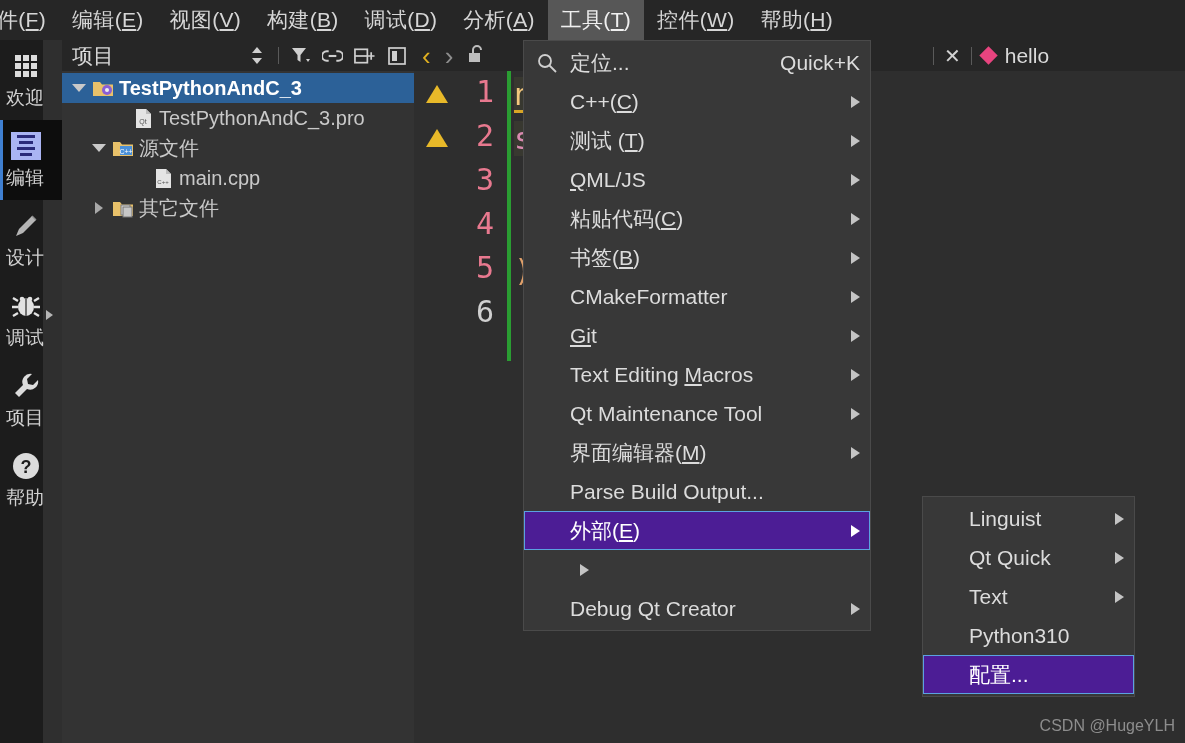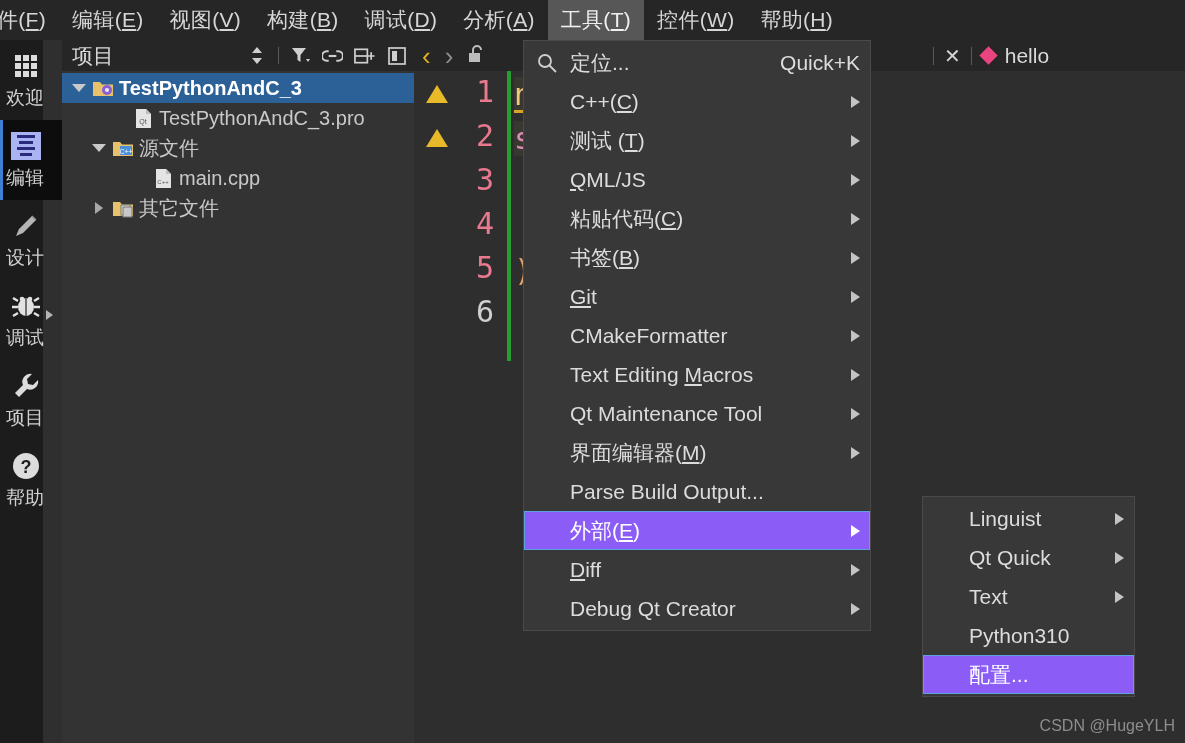--- a/index.html
+++ b/index.html
@@ -149,21 +149,21 @@
     position: absolute; background: #383838; border: 1px solid #4a4a4a;
     z-index: 40; padding: 2px 0;
   }
   .menu-main { left: 523px; top: 40px; width: 348px; }
   .menu-sub  { left: 922px; top: 496px; width: 213px; }
   .mitem {
     position: relative; display: flex; align-items: center; height: 39px;
     padding: 0 10px 0 0; color: #dcdcdc; font-size: 21px; white-space: nowrap;
   }
   .menu-sub .mitem { height: 39px; }
-  .mitem.sel { background: #8b5cf6; outline: 1px solid #5ba2e0;
+  .mitem.sel { background: #4c1d95; outline: 1px solid #5ba2e0;
                outline-offset: -1px; color: #ffffff; }
   .mi-ico { width: 46px; flex: none; display:flex; align-items:center;
             justify-content:center; }
   .menu-sub .mi-ico { width: 46px; }
   .mi-text { flex: 1; }
   .mi-short { color: #dcdcdc; padding-left: 24px; }
   .mi-arrow {
     width: 0; height: 0; border-top: 6px solid transparent;
     border-bottom: 6px solid transparent; border-left: 9px solid #c4c4c4;
     margin-left: 10px; flex: none;
@@ -443,30 +443,30 @@
         <div class="mi-text">粘贴代码(<span class="mn-u">C</span>)</div>
         <div class="mi-arrow"></div>
       </div>
       <div class="mitem">
         <div class="mi-ico"></div>
         <div class="mi-text">书签(<span class="mn-u">B</span>)</div>
         <div class="mi-arrow"></div>
       </div>
       <div class="mitem">
         <div class="mi-ico"></div>
+        <div class="mi-text">CMakeFormatter</div>
+        <div class="mi-arrow"></div>
+      </div>
+      <div class="mitem">
+        <div class="mi-ico"></div>
         <div class="mi-text"><span class="mn-u">Gi</span>t</div>
         <div class="mi-arrow"></div>
       </div>
       <div class="mitem">
         <div class="mi-ico"></div>
-        <div class="mi-text">CMakeFormatter</div>
-        <div class="mi-arrow"></div>
-      </div>
-      <div class="mitem">
-        <div class="mi-ico"></div>
         <div class="mi-text">Text Editing <span class="mn-u">M</span>acros</div>
         <div class="mi-arrow"></div>
       </div>
       <div class="mitem">
         <div class="mi-ico"></div>
         <div class="mi-text">Qt Maintenance Tool</div>
         <div class="mi-arrow"></div>
       </div>
       <div class="mitem">
         <div class="mi-ico"></div>
@@ -477,21 +477,20 @@
         <div class="mi-ico"></div>
         <div class="mi-text">Parse Build Output...</div>
       </div>
       <div class="mitem sel">
         <div class="mi-ico"></div>
         <div class="mi-text">外部(<span class="mn-u">E</span>)</div>
         <div class="mi-arrow"></div>
       </div>
       <div class="mitem">
         <div class="mi-ico"></div>
-        <div class="mi-text"><span class="mn-u">D</span>iff</div>
         <div class="mi-arrow"></div>
       </div>
       <div class="mitem">
         <div class="mi-ico"></div>
         <div class="mi-text">Debug Qt Creator</div>
         <div class="mi-arrow"></div>
       </div>
     </div>
 
   <div class="menu menu-sub" id="submenu">

